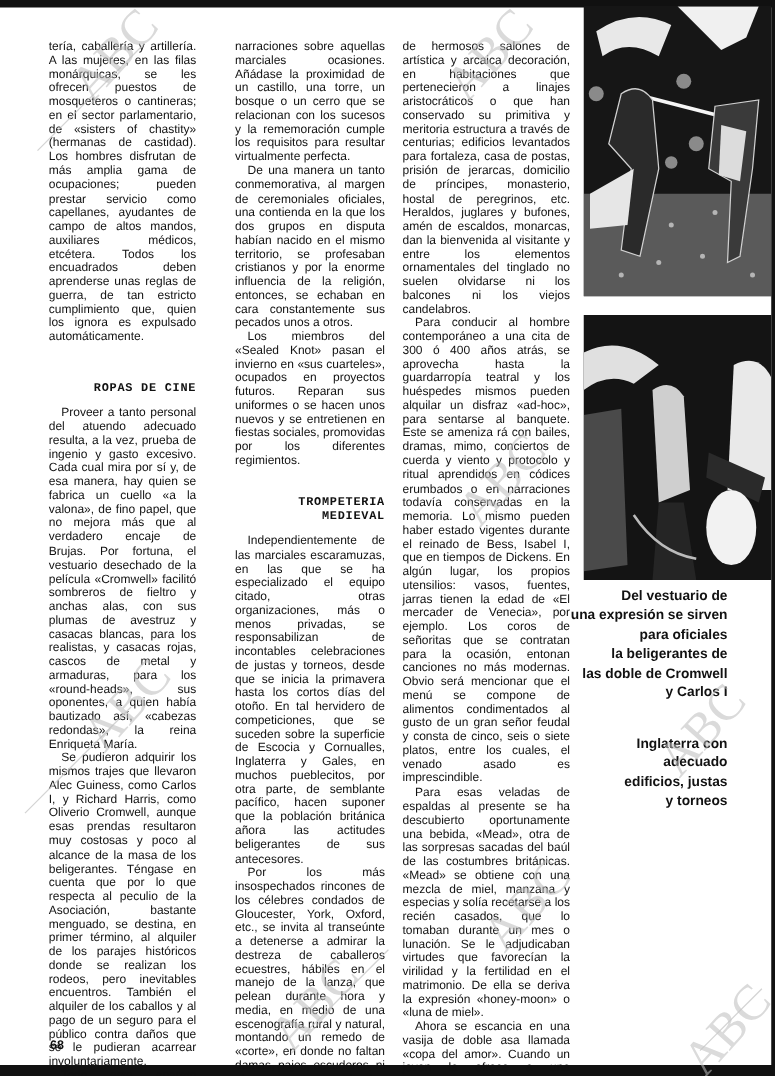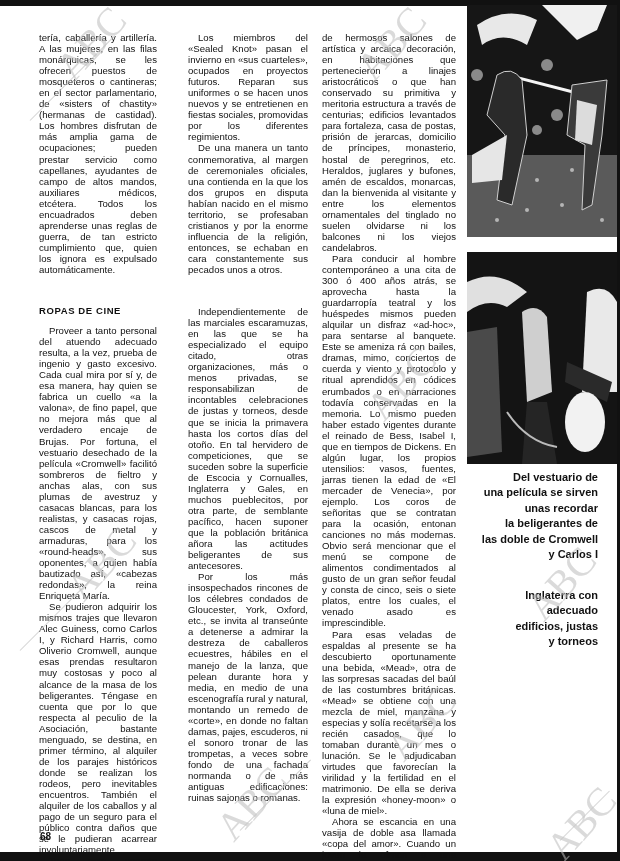--- a/index.html
+++ b/index.html
@@ -15,34 +15,34 @@
     position:absolute; top:32px;
     font-size:9.6px; line-height:11.05px;
     text-align:justify; hyphens:manual;
   }
   .col p { margin:0; text-indent:10px; }
   .col p.noindent { text-indent:0; }
   .col1 { left:39px; width:118px; }
   .col2 { left:188px; width:120px; top:32px; }
   .col3 { left:322px; width:134px; top:32px; }
   .heading {
-    font-family:Liberation Sans, sans-serif; font-weight:bold;
-    font-size:9.5px; letter-spacing:0.6px; text-align:left; line-height:11px;
+    font-family:Liberation Mono, monospace; font-weight:bold;
+    font-size:9.5px; letter-spacing:0.6px; text-align:right; line-height:11px;
   }
   .gap-s { height:9px; }
   .gap-m { height:22px; }
   .gap-l { height:30px; }
   .photo {
     position:absolute; left:467px; width:150px; overflow:hidden;
     background:#1a1a1a;
   }
   .photo1 { top:5px; height:232px; }
   .photo2 { top:252px; height:212px; }
   .caption {
-    position:absolute; left:460px; width:138px; text-align:right;
+    position:absolute; left:444px; width:138px; text-align:right;
     font-weight:bold; font-size:11px; line-height:15.4px;
   }
   .caption1 { top:470px; }
   .caption2 { top:588px; }
   .page-number {
     position:absolute; left:40px; top:831px; font-size:10px; font-weight:bold;
   }
   .watermark {
     position:absolute; font-family:"Liberation Serif", serif; color:#bdbdbd;
     font-size:40px; transform:rotate(-48deg); opacity:0.55; pointer-events:none;
@@ -61,23 +61,28 @@
   <div class="gap-l"></div>
   <div class="heading">ROPAS DE CINE</div>
   <div class="gap-s"></div>
   <p>Proveer a tanto personal del atuendo adecuado resulta, a la vez, prueba de ingenio y gasto excesivo. Cada cual mira por sí y, de esa manera, hay quien se fabrica un cuello «a la valona», de fino papel, que no mejora más que al verdadero encaje de Brujas. Por fortuna, el vestuario desechado de la película «Cromwell» facilitó sombreros de fieltro y anchas alas, con sus plumas de avestruz y casacas blancas, para los realistas, y casacas rojas, cascos de metal y armaduras, para los «round-heads», sus oponentes, a quien había bautizado así, «cabezas redondas», la reina Enriqueta María.</p>
   <p>Se pudieron adquirir los mismos trajes que llevaron Alec Guiness, como Carlos I, y Richard Harris, como Oliverio Cromwell, aunque esas prendas resultaron muy costosas y poco al alcance de la masa de los beligerantes. Téngase en cuenta que por lo que respecta al peculio de la Asociación, bastante menguado, se destina, en primer término, al alquiler de los parajes históricos donde se realizan los rodeos, pero inevitables encuentros. También el alquiler de los caballos y al pago de un seguro para el público contra daños que se le pudieran acarrear involuntariamente.</p>
   <p>Todo este aparato externo hace atrayente las luchas, como una comedia heroica de capa y espada que, a menudo, acuden a presenciar los vecinos de la localidad o el barrio más próximo (alguna vez se han celebrado en parques del mismo Londres como Clapham Common).</p>
 
 </div>
 
 <div class="col col2">
+  <p class="noindent">narraciones sobre aquellas marciales ocasiones. Añádase la proximidad de un castillo, una torre, un bosque o un cerro que se relacionan con los sucesos y la rememoración cumple los requisitos para resultar virtualmente perfecta.</p>
+  <p>De una manera un tanto conmemorativa, al margen de ceremoniales oficiales, una contienda en la que los dos grupos en disputa habían nacido en el mismo territorio, se profesaban cristianos y por la enorme influencia de la religión, entonces, se echaban en cara constantemente sus pecados unos a otros.</p>
   <p>Los miembros del «Sealed Knot» pasan el invierno en «sus cuarteles», ocupados en proyectos futuros. Reparan sus uniformes o se hacen unos nuevos y se entretienen en fiestas sociales, promovidas por los diferentes regimientos.</p>
-  <p>De una manera un tanto conmemorativa, al margen de ceremoniales oficiales, una contienda en la que los dos grupos en disputa habían nacido en el mismo territorio, se profesaban cristianos y por la enorme influencia de la religión, entonces, se echaban en cara constantemente sus pecados unos a otros.</p>
   <div class="gap-m"></div>
+  <div class="heading">
+    <div>TROMPETERIA</div>
+    <div>MEDIEVAL</div>
+  </div>
   <div class="gap-s"></div>
   <p>Independientemente de las marciales escaramuzas, en las que se ha especializado el equipo citado, otras organizaciones, más o menos privadas, se responsabilizan de incontables celebraciones de justas y torneos, desde que se inicia la primavera hasta los cortos días del otoño. En tal hervidero de competiciones, que se suceden sobre la superficie de Escocia y Cornualles, Inglaterra y Gales, en muchos pueblecitos, por otra parte, de semblante pacífico, hacen suponer que la población británica añora las actitudes beligerantes de sus antecesores.</p>
   <p>Por los más insospechados rincones de los célebres condados de Gloucester, York, Oxford, etc., se invita al transeúnte a detenerse a admirar la destreza de caballeros ecuestres, hábiles en el manejo de la lanza, que pelean durante hora y media, en medio de una escenografía rural y natural, montando un remedo de «corte», en donde no faltan damas, pajes, escuderos, ni el sonoro tronar de las trompetas, a veces sobre fondo de una fachada normanda o de más antiguas edificaciones: ruinas sajonas o romanas.</p>
 
 </div>
 
 <div class="col col3">
   <p class="noindent">de hermosos salones de artística y arcaica decoración, en habitaciones que pertenecieron a linajes aristocráticos o que han conservado su primitiva y meritoria estructura a través de centurias; edificios levantados para fortaleza, casa de postas, prisión de jerarcas, domicilio de príncipes, monasterio, hostal de peregrinos, etc. Heraldos, juglares y bufones, amén de escaldos, monarcas, dan la bienvenida al visitante y entre los elementos ornamentales del tinglado no suelen olvidarse ni los balcones ni los viejos candelabros.</p>
   <p>Para conducir al hombre contemporáneo a una cita de 300 ó 400 años atrás, se aprovecha hasta la guardarropía teatral y los huéspedes mismos pueden alquilar un disfraz «ad-hoc», para sentarse al banquete. Este se ameniza rá con bailes, dramas, mimo, conciertos de cuerda y viento y protocolo y ritual aprendidos en códices erumbados o en narraciones todavía conservadas en la memoria. Lo mismo pueden haber estado vigentes durante el reinado de Bess, Isabel I, que en tiempos de Dickens. En algún lugar, los propios utensilios: vasos, fuentes, jarras tienen la edad de «El mercader de Venecia», por ejemplo. Los coros de señoritas que se contratan para la ocasión, entonan canciones no más modernas. Obvio será mencionar que el menú se compone de alimentos condimentados al gusto de un gran señor feudal y consta de cinco, seis o siete platos, entre los cuales, el venado asado es imprescindible.</p>
   <p>Para esas veladas de espaldas al presente se ha descubierto oportunamente una bebida, «Mead», otra de las sorpresas sacadas del baúl de las costumbres británicas. «Mead» se obtiene con una mezcla de miel, manzana y especias y solía recetarse a los recién casados, que lo tomaban durante un mes o lunación. Se le adjudicaban virtudes que favorecían la virilidad y la fertilidad en el matrimonio. De ella se deriva la expresión «honey-moon» o «luna de miel».</p>
@@ -125,22 +130,22 @@
     <path d="M120 40 Q140 30 150 50 L150 140 L115 140 Z" fill="#e9e9e9"></path>
     <path d="M100 110 L145 130 L140 150 L98 130 Z" fill="#2a2a2a"></path>
     <ellipse cx="118" cy="170" rx="20" ry="30" fill="#f2f2f2"></ellipse>
     <path d="M60 150 L80 150 L90 212 L55 212 Z" fill="#252525"></path>
     <path d="M40 160 Q60 190 90 195" stroke="#bbbbbb" stroke-width="2" fill="none"></path>
   </svg>
 </div>
 
 <div class="caption caption1">
   <div>Del vestuario de</div>
-  <div>una película se sirven</div>
-  <div>unas recordar</div>
+  <div>una expresión se sirven</div>
+  <div>para oficiales</div>
   <div>la beligerantes de</div>
   <div>las doble de Cromwell</div>
   <div>y Carlos I</div>
 </div>
 <div class="caption caption2">
   <div>Inglaterra con</div>
   <div>adecuado</div>
   <div>edificios, justas</div>
   <div>y torneos</div>
 </div>

